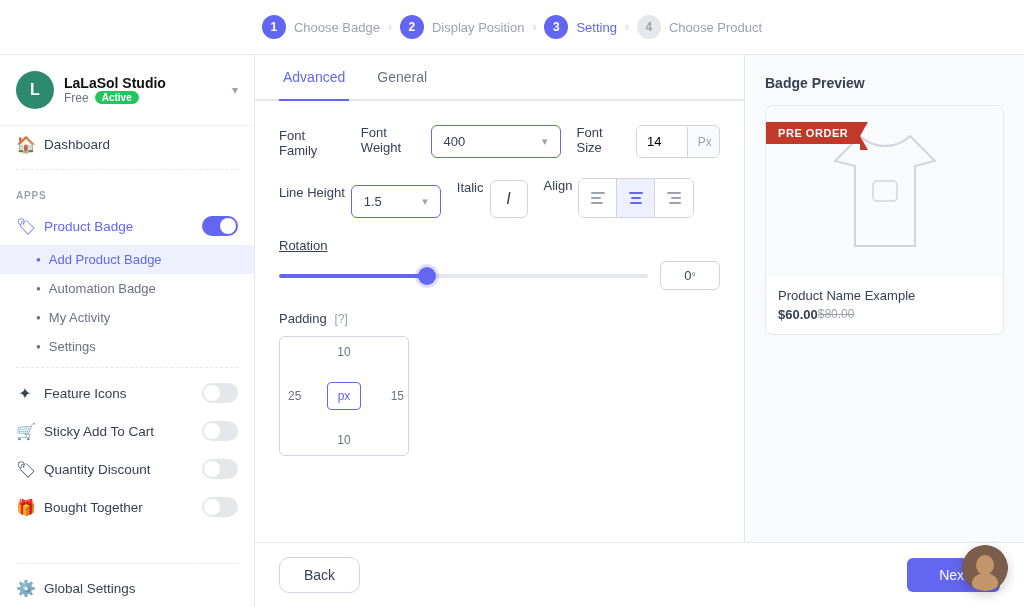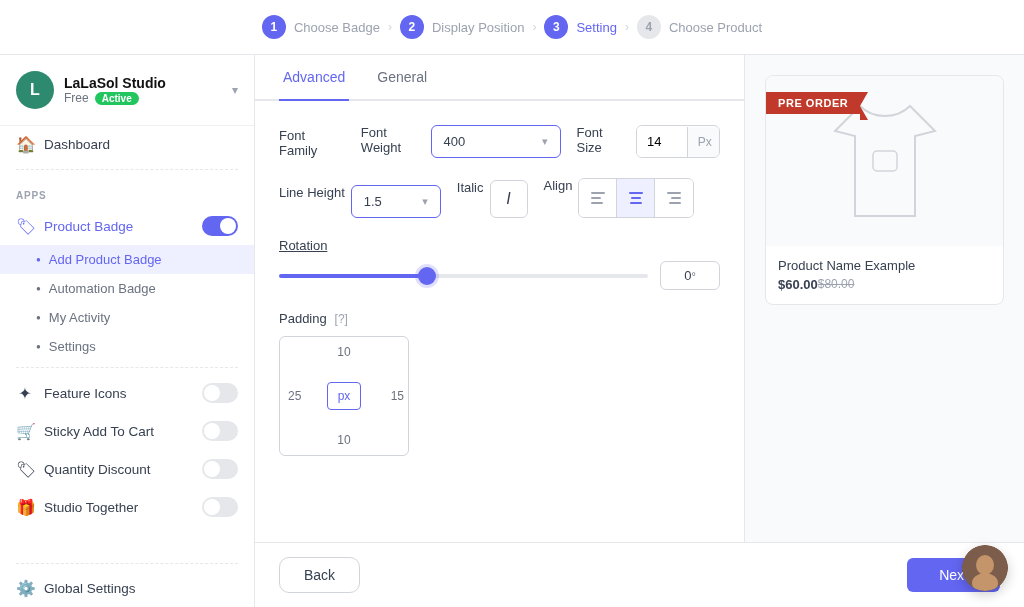--- a/index.html
+++ b/index.html
@@ -63,21 +63,21 @@
       width: 38px; height: 38px;
       border-radius: 50%;
       background: #2d8a6e;
       color: #fff;
       display: flex; align-items: center; justify-content: center;
       font-weight: 600; font-size: 16px;
       flex-shrink: 0;
     }
     .sidebar-brand { flex: 1; }
     .brand-name { font-weight: 600; font-size: 14px; color: #111; }
-    .brand-meta { display: flex; align-items: flex-end; gap: 6px; margin-top: 0; }
+    .brand-meta { display: flex; align-items: flex-start; gap: 6px; margin-top: 0; }
     .brand-plan { font-size: 12px; color: #6b7280; }
     .active-badge {
       background: #22c55e;
       color: #fff;
       font-size: 10px;
       font-weight: 600;
       padding: 1px 7px;
       border-radius: 9px;
     }
     .chevron-down { color: #9ca3af; font-size: 12px; }
@@ -566,21 +566,21 @@
     </div>
 
     <div class="sidebar-item">
       <span class="sidebar-icon">🏷</span>
       <span>Quantity Discount</span>
       <div class="toggle off"></div>
     </div>
 
     <div class="sidebar-item">
       <span class="sidebar-icon">🎁</span>
-      <span>Studio Together</span>
+      <span>Bought Together</span>
       <div class="toggle off"></div>
     </div>
 
     <div style="flex:1"></div>
     <hr class="sidebar-divider">
 
     <div class="sidebar-item">
       <span class="sidebar-icon">⚙️</span>
       <span>Global Settings</span>
     </div>
@@ -685,20 +685,21 @@
               <div class="padding-center">px</div>
               <span class="padding-right">15</span>
               <span class="padding-bottom">10</span>
             </div>
           </div>
 
         </div>
       </div>
 
       <div class="preview-panel">
+        <div class="preview-title">Badge Preview</div>
         <div class="preview-card">
           <div class="preview-image-area">
             <div class="badge-label">PRE ORDER</div>
 
             <svg width="120" height="130" viewBox="0 0 120 130">
               <path d="M35 10 L10 35 L30 40 L30 120 L90 120 L90 40 L110 35 L85 10 Q75 20 60 20 Q45 20 35 10 Z" fill="none" stroke="#d1d5db" stroke-width="2"></path>
               <rect x="48" y="55" width="24" height="20" rx="4" fill="none" stroke="#d1d5db" stroke-width="1.5"></rect>
             </svg>
           </div>
           <div class="preview-info">

